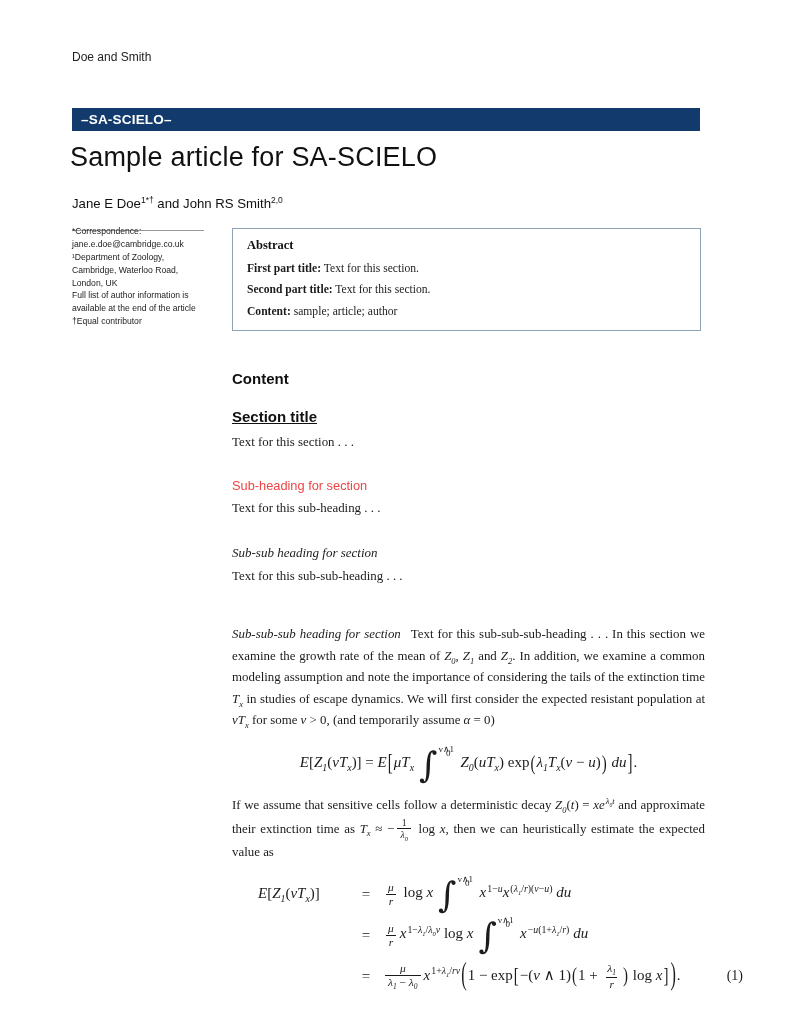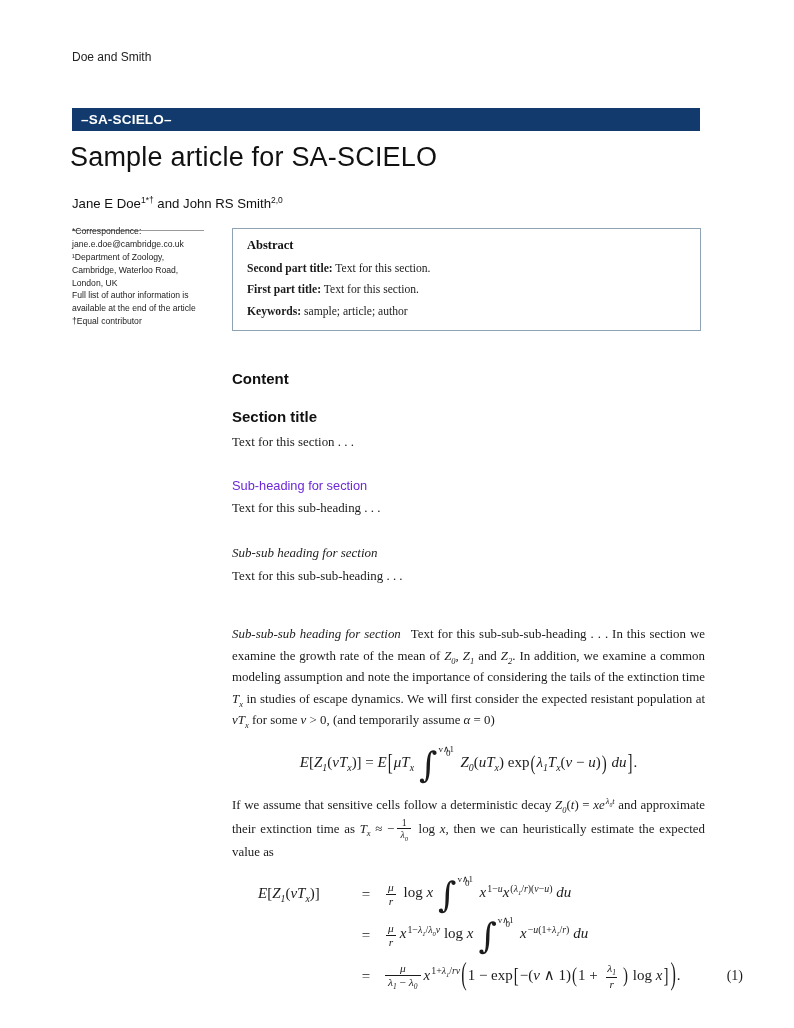--- a/index.html
+++ b/index.html
@@ -28,23 +28,23 @@
 
   .absbox{position:absolute;left:232px;top:228px;width:469px;height:103px;border:1px solid #8ea3b6;
           box-sizing:border-box;padding:9px 10px 0 14px;font-family:Liberation Serif, serif;}
   .absh{font-weight:bold;font-size:12.5px;color:#111;margin:0 0 9px 0;}
   .absrow{font-size:11.6px;line-height:1.25;margin-bottom:7px;color:#1b1b1b;}
   .absrow .albl{font-weight:bold;}
 
   .main{position:absolute;left:232px;top:370px;width:473px;}
   .h-main{font-family:"Liberation Sans","DejaVu Sans",sans-serif;font-weight:bold;font-size:15px;
           color:#111;margin:0 0 7px 0;}
-  .h-main.later{margin-top:21px;}
+  .h-main.later{margin-top:21px;text-decoration:underline;}
   .h-sub{font-family:"Liberation Sans","DejaVu Sans",sans-serif;font-weight:normal;font-size:12.8px;
-         color:#6d28d9;margin:25px 0 5px 0;}
+         color:#ef4444;margin:25px 0 5px 0;}
   .h-subsub{font-family:"Liberation Serif","DejaVu Serif",serif;font-style:italic;font-weight:normal;
             font-size:13px;color:#1b1b1b;margin:25px 0 5px 0;}
   .para{font-size:12.9px;line-height:1.66;text-align:justify;margin:0;}
   .para.mixed{margin-top:37px;}
 
   
   .t-txt{font-style:normal;}
   .t-v{font-style:italic;}
   .t-ith{font-style:italic;margin-right:10px;}
   .t-sb{font-size:66%;vertical-align:sub;font-style:italic;line-height:1;}
@@ -99,23 +99,23 @@
     <div class="sline">¹Department of Zoology,</div>
     <div class="sline">Cambridge, Waterloo Road,</div>
     <div class="sline">London, UK</div>
     <div class="sline">Full list of author information is</div>
     <div class="sline">available at the end of the article</div>
     <div class="sline">†Equal contributor</div>
   </div>
 
   <div class="absbox">
     <div class="absh">Abstract</div>
+    <div class="absrow"><span class="albl">First part title:</span><span> Text for this section.</span></div>
     <div class="absrow"><span class="albl">Second part title:</span><span> Text for this section.</span></div>
-    <div class="absrow"><span class="albl">First part title:</span><span> Text for this section.</span></div>
-    <div class="absrow"><span class="albl">Keywords:</span><span> sample; article; author</span></div>
+    <div class="absrow"><span class="albl">Content:</span><span> sample; article; author</span></div>
   </div>
 
   <div class="main">
 
     <h2 class="h-main">Content</h2>
 
     <h2 class="h-main later">Section title</h2>
     <p class="para">Text for this section . . .</p>
 
     <h3 class="h-sub">Sub-heading for section</h3>

